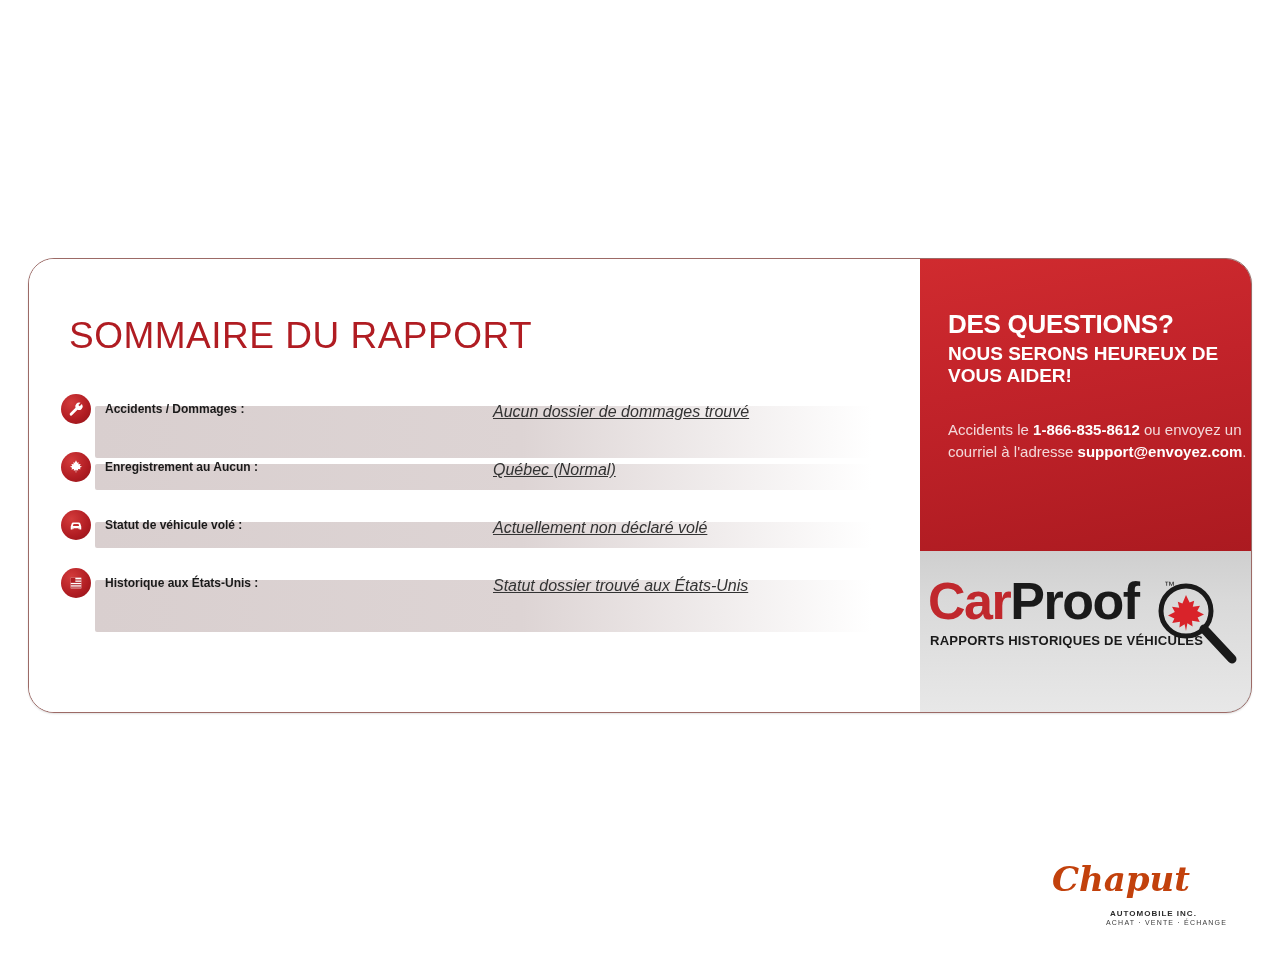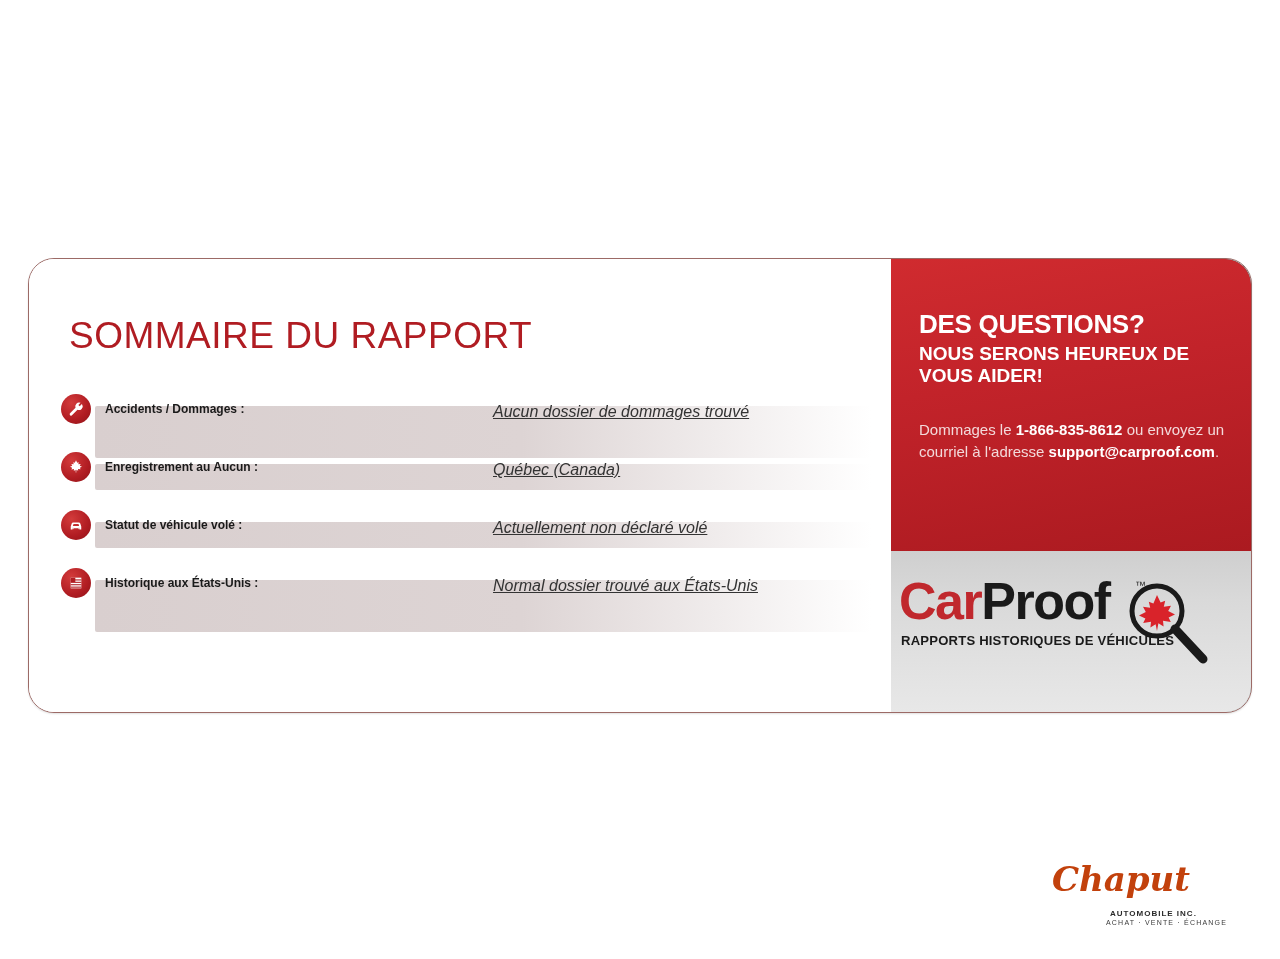--- a/index.html
+++ b/index.html
@@ -122,21 +122,21 @@
     line-height: 1.35;
     z-index: 2;
     font-style: italic;
   }
 
   
   .right-panel {
     position: absolute;
     right: 0;
     top: 0;
-    width: 360px;
+    width: 331px;
     height: 100%;
     background: #737373;
   }
 
   .red-block {
     position: absolute;
     left: 0;
     top: 0;
     width: 360px;
     height: 292px;
@@ -298,21 +298,21 @@
         </div>
 
         <div class="row">
           <div class="row-bg"></div>
           <div class="row-icon">
             <svg width="16" height="16" viewBox="0 0 24 24" fill="#ffffff">
               <path d="M12 2l1.8 3.8 2.3-.9-.7 3 3.6-.5-1.4 2.6 3.4 1.7-3.2 1.6 1.1 2.2-3.9-.6.3 2.9-2.6-1.7L12 22l-.7-5.7-2.6 1.7.3-2.9-3.9.6L6.2 13.3 3 11.7l3.4-1.7L5 7.4l3.6.5-.7-3 2.3.9L12 2z"></path>
             </svg>
           </div>
           <div class="row-label">Enregistrement au Aucun :</div>
-          <div class="row-value">Québec (Canada)</div>
+          <div class="row-value">Québec (Normal)</div>
         </div>
 
         <div class="row">
           <div class="row-bg"></div>
           <div class="row-icon">
             <svg width="18" height="18" viewBox="0 0 24 24" fill="#ffffff">
               <path d="M5 14l1.3-4A2 2 0 0 1 8.2 8.7h7.6a2 2 0 0 1 1.9 1.3L19 14v4h-2.2v-1.6H7.2V18H5v-4zm2.8-.6h8.4l-.9-2.8H8.7l-.9 2.8zM8 15.6a1 1 0 1 0 0 2 1 1 0 0 0 0-2zm8 0a1 1 0 1 0 0 2 1 1 0 0 0 0-2z"></path>
             </svg>
           </div>
           <div class="row-label">Statut de véhicule volé :</div>
@@ -325,33 +325,33 @@
             <svg width="16" height="16" viewBox="0 0 24 24">
               <rect x="4" y="4" width="16" height="16" fill="#ffffff"></rect>
               <rect x="4" y="6.6" width="16" height="1.6" fill="#b01c22"></rect>
               <rect x="4" y="10.2" width="16" height="1.6" fill="#b01c22"></rect>
               <rect x="4" y="13.8" width="16" height="1.6" fill="#b01c22"></rect>
               <rect x="4" y="17.4" width="16" height="1.6" fill="#b01c22"></rect>
               <rect x="4" y="4" width="7" height="6.5" fill="#b01c22"></rect>
             </svg>
           </div>
           <div class="row-label">Historique aux États-Unis :</div>
-          <div class="row-value">Normal dossier trouvé aux États-Unis</div>
+          <div class="row-value">Statut dossier trouvé aux États-Unis</div>
         </div>
 
       </div>
     </div>
 
     <div class="right-panel">
 
       <div class="red-block">
         <div class="q-title">DES QUESTIONS?</div>
         <div class="q-sub">NOUS SERONS HEUREUX DE VOUS AIDER!</div>
         <div class="q-contact">
-          <span>Dommages le </span><b>1-866-835-8612</b><span> ou envoyez un courriel à l'adresse </span><b>support@carproof.com</b><span>.</span>
+          <span>Accidents le </span><b>1-866-835-8612</b><span> ou envoyez un courriel à l'adresse </span><b>support@envoyez.com</b><span>.</span>
         </div>
       </div>
 
       <div class="grey-block">
         <div class="cp-logo">
           <div class="cp-word"><span class="cp-car">Car</span><span class="cp-proof">Proof</span></div>
           <div class="cp-tm">™</div>
           <div class="cp-glass">
             <svg width="96" height="92" viewBox="0 0 96 92">
               <circle cx="40" cy="34" r="25" fill="none" stroke="#1a1a1a" stroke-width="5"></circle>

